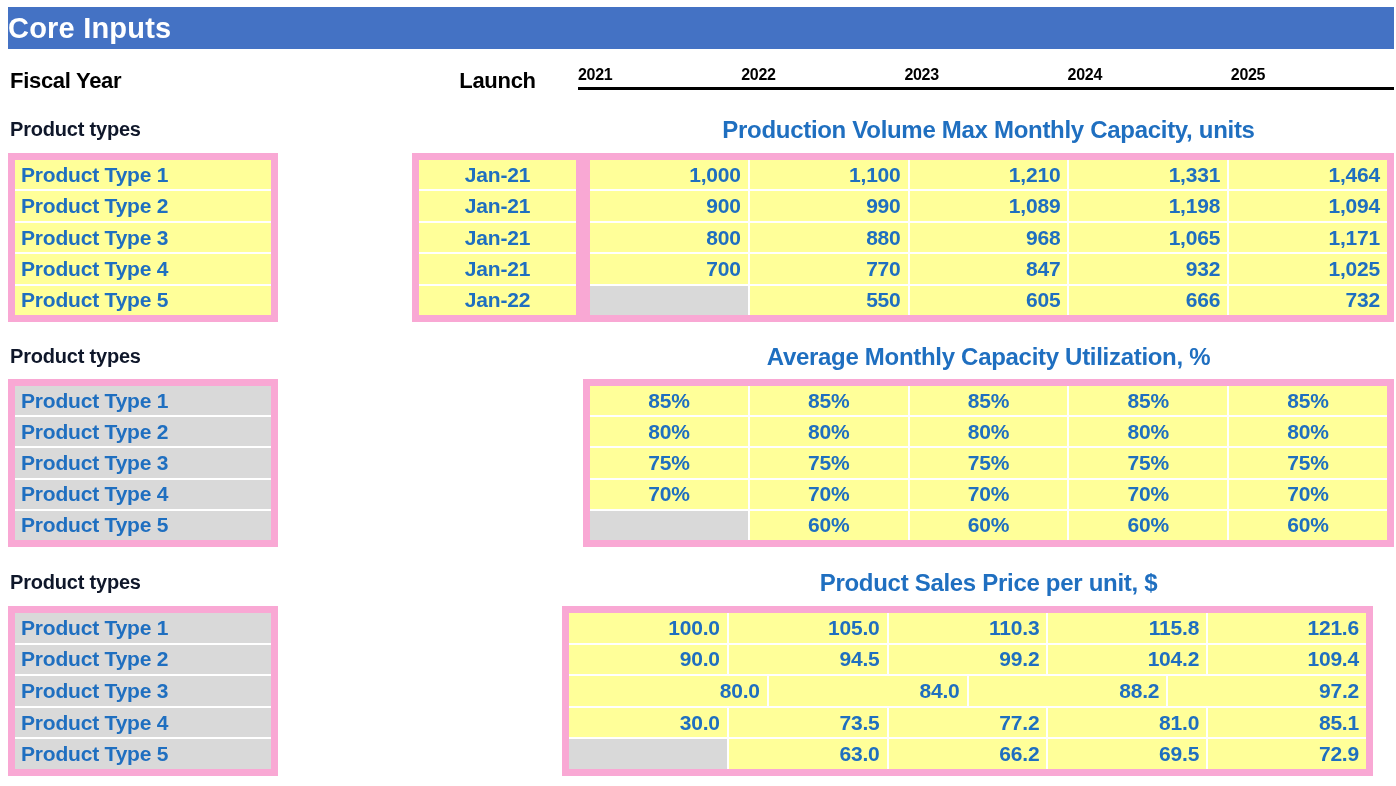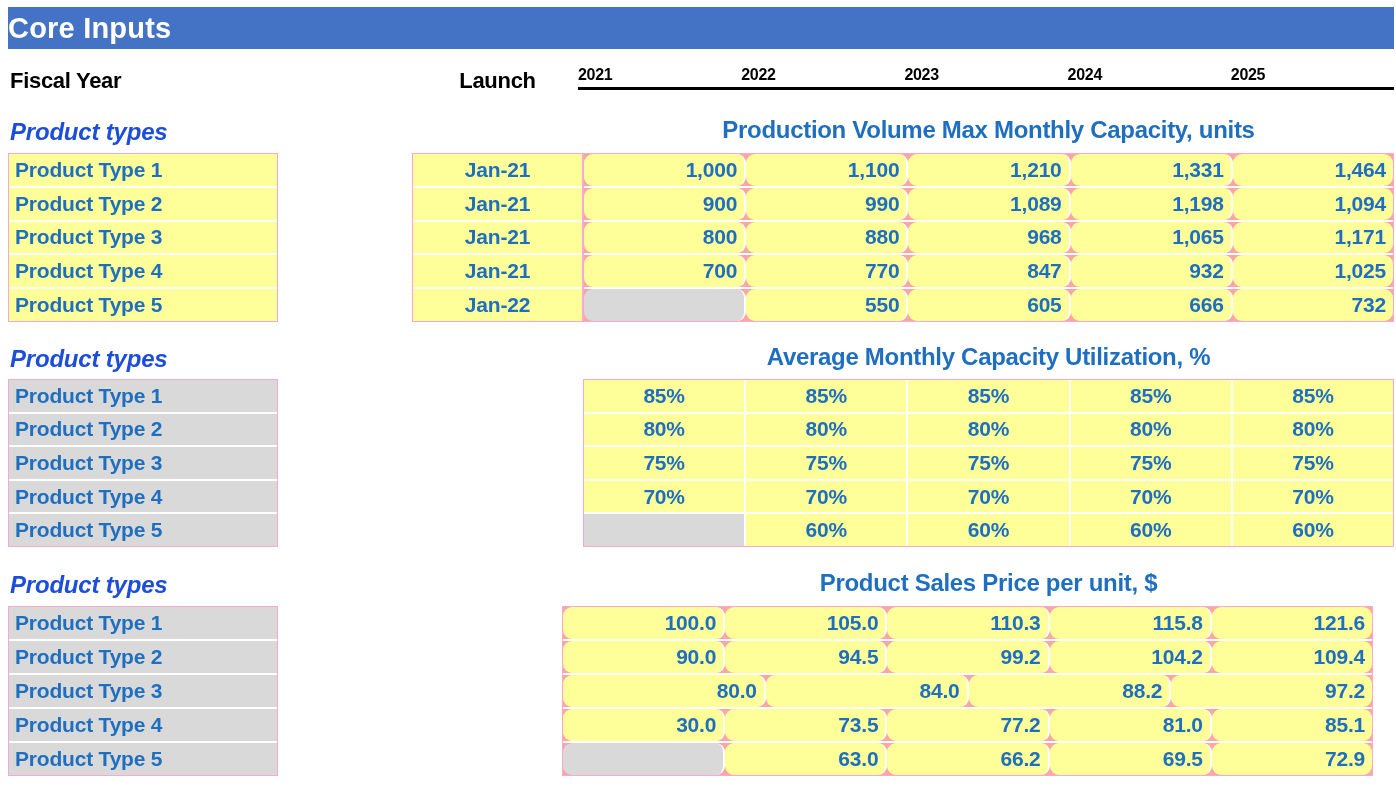--- a/index.html
+++ b/index.html
@@ -66,41 +66,40 @@
     flex: 1 1 0;
     font-size: 16px;
     font-weight: bold;
     color: #000000;
     letter-spacing: -0.3px;
   }
 
   
   .sect-title-left {
     position: absolute;
-    font-size: 24px;
-    font-weight: bold;
-    color: #1d4ed8;
+    font-size: 20px;
+    font-weight: bold;
+    color: #0f172a;
     letter-spacing: -0.2px;
-    font-style: italic;
   }
   .sect-title-main {
     position: absolute;
     font-size: 24px;
     font-weight: bold;
     color: #1F6FC0;
     text-align: center;
     letter-spacing: -0.3px;
   }
 
   
   .box {
     position: absolute;
-    border: 1px solid #f9a8d4;
+    border: 7px solid #f9a8d4;
     box-sizing: border-box;
-    background: #fca5a5;
+    background: #7f1d1d;
   }
   .grid {
     width: 100%;
     height: 100%;
     display: flex;
     flex-direction: column;
   }
   .row {
     flex: 1 1 0;
     display: flex;
@@ -118,21 +117,21 @@
     color: #1F6FC0;
     background: #FFFF99;
     border-right: 2px solid #ffffff;
     letter-spacing: -0.2px;
     overflow: hidden;
     white-space: nowrap;
   }
   .cell:last-child { border-right: none; }
   .cell.label    { justify-content: flex-start; padding-left: 6px; }
   .cell.center   { justify-content: center; }
-  .cell.right    { justify-content: flex-end; padding-right: 7px; border-radius: 9px; }
+  .cell.right    { justify-content: flex-end; padding-right: 7px; }
   .cell.gray     { background: #D9D9D9; }
   .cell.grayfill { background: #D9D9D9; }
 
   
   .namebox { width: 270px; }
   .namebox .cell { font-size: 21px; }
 
   
   .launchbox { left: 412px; width: 171px; }
   .launchbox .cell { justify-content: center; }

